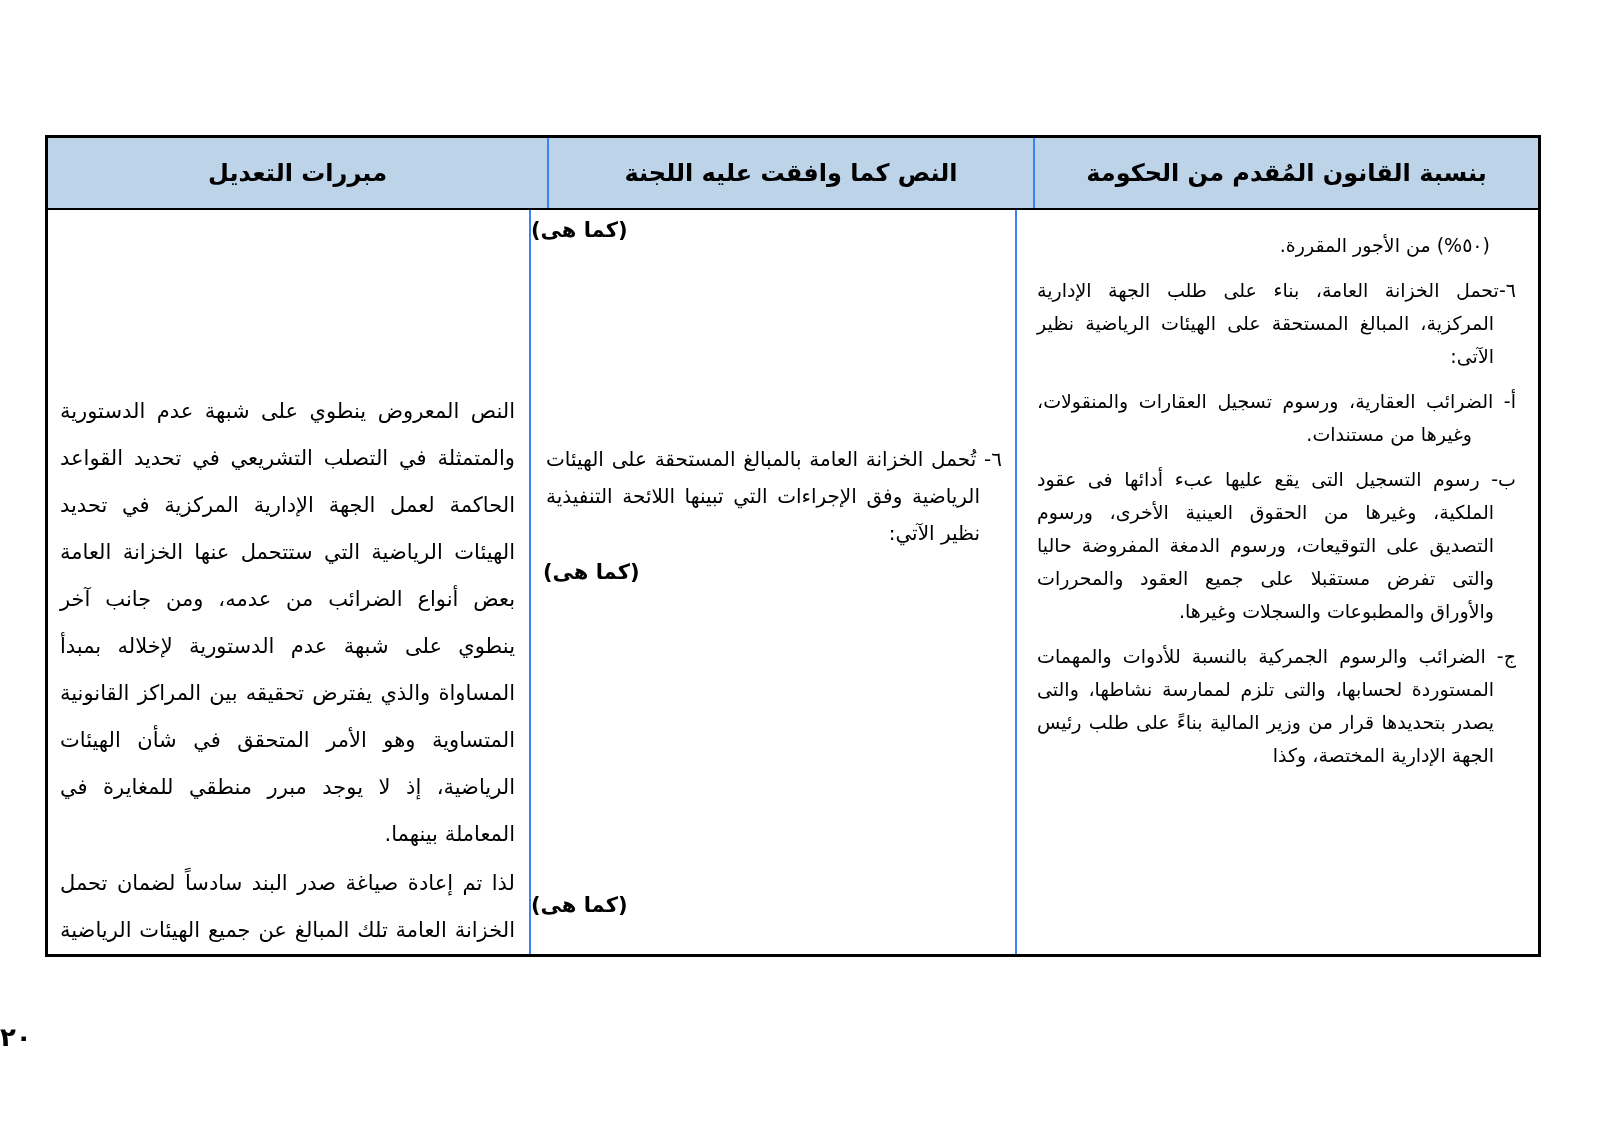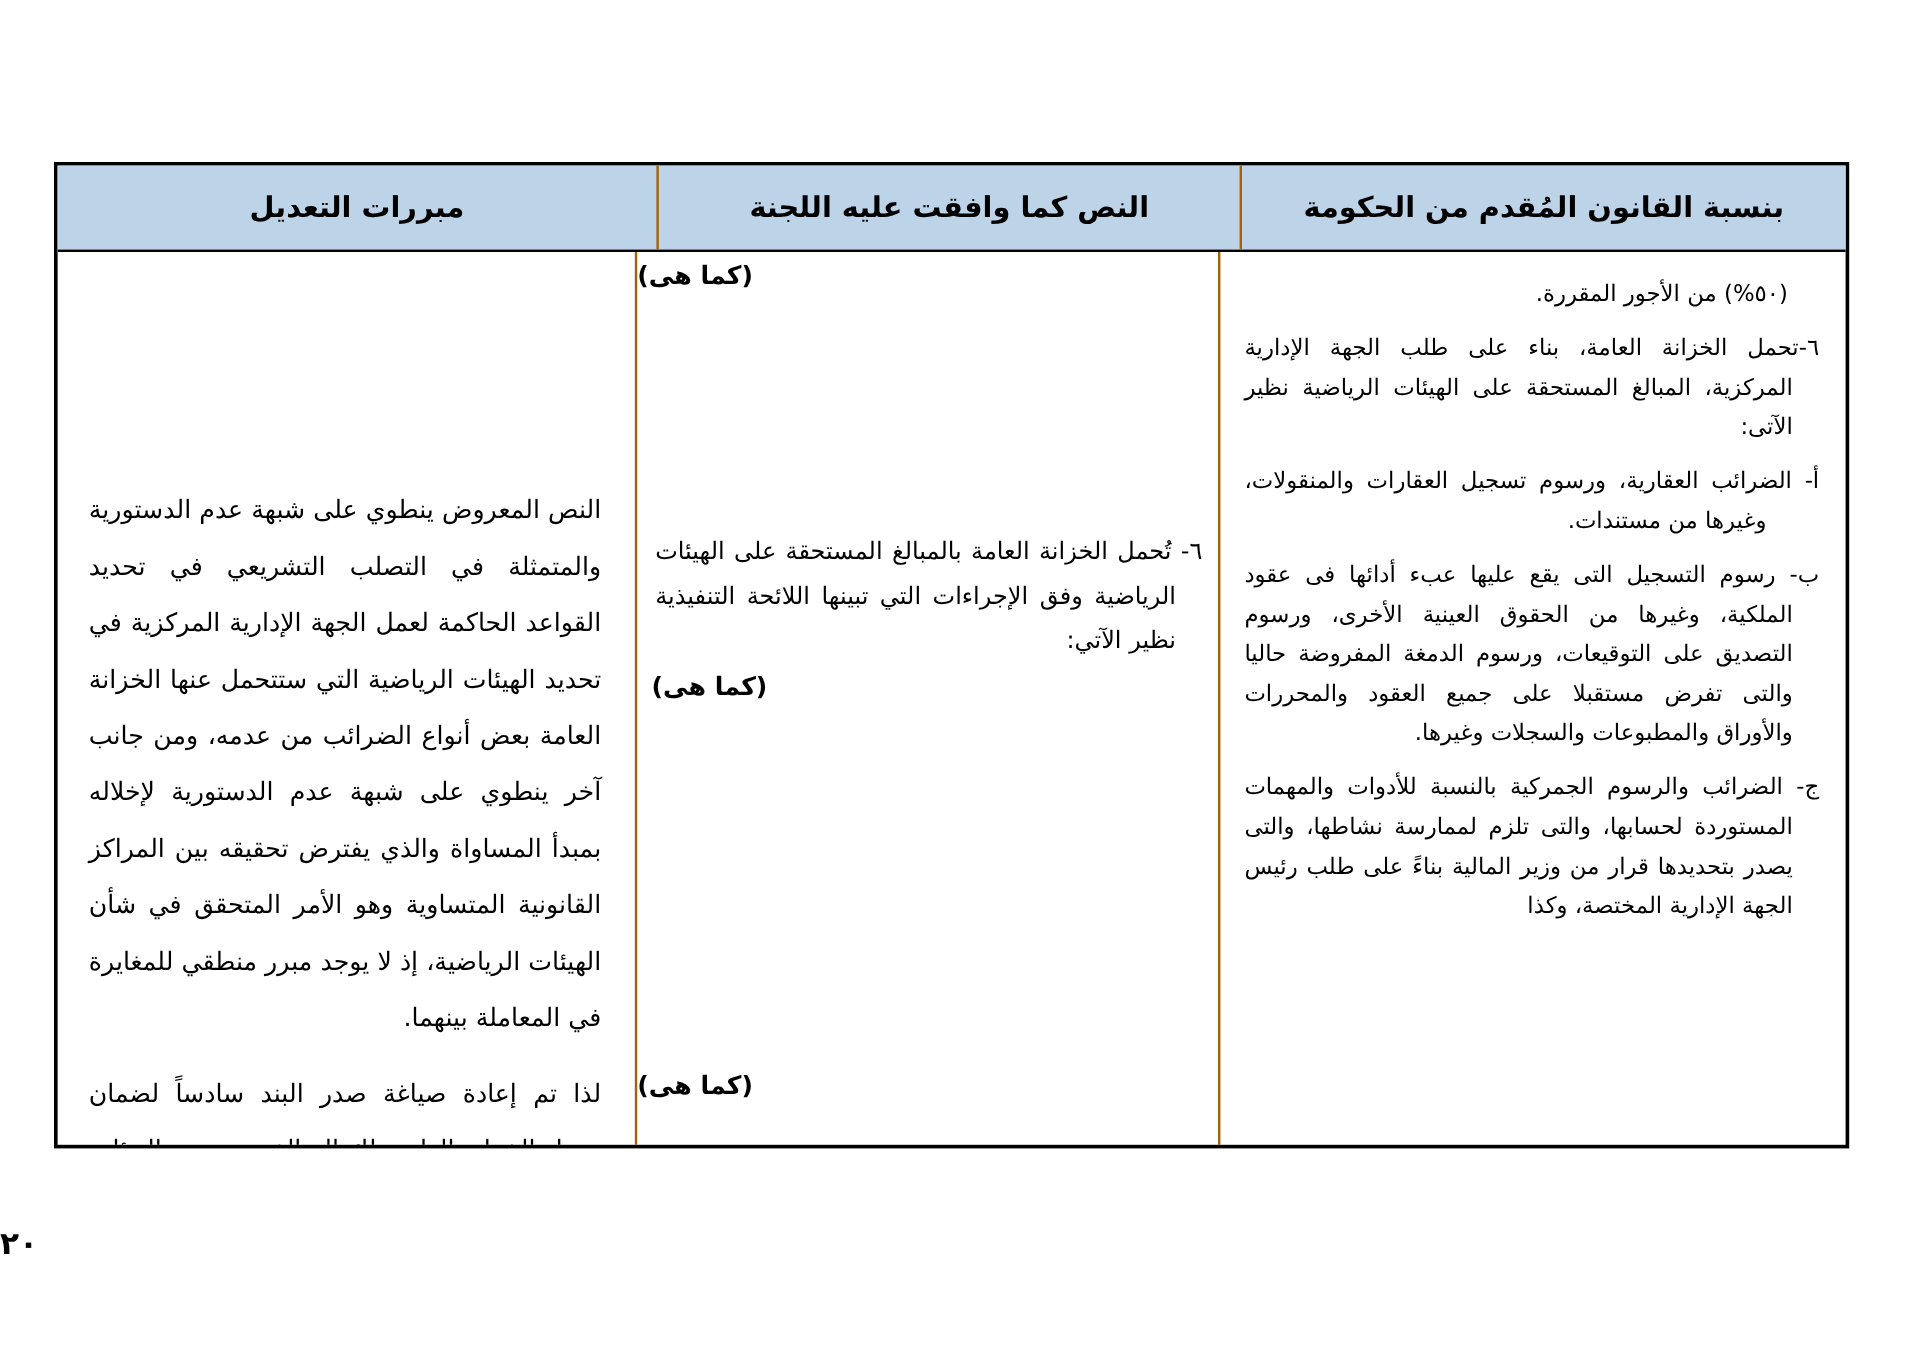--- a/index.html
+++ b/index.html
@@ -38,21 +38,21 @@
   .brow {
     display: flex;
     flex: 1;
     min-height: 0;
   }
   .col-gov { width: 503px; flex: none; }
   .col-com { width: 484px; flex: none; }
   .col-jus { flex: 1; border-radius: 21px; }
   .hrow > div:not(:last-child),
   .brow > div:not(:last-child) {
-    border-left: 2px solid #a16207;
+    border-left: 2px solid #3b82f6;
   }
   .head {
     display: flex;
     align-items: center;
     justify-content: center;
     font-weight: bold;
     font-size: 24px;
     letter-spacing: 0;
   }
   .cell {
@@ -88,21 +88,21 @@
   }
   .mid-block .asis { margin-top: 8px; }
   .asis-bottom { position: absolute; top: 683px; left: 0; right: 0; }
   
   .cell-jus {
     padding: 176px 12px 4px 10px;
     font-size: 21px;
     line-height: 47px;
     text-align: justify;
   }
-  .cell-jus p { margin: 16px; }
+  .cell-jus p { margin: 2px; }
   .page-number {
     position: absolute;
     top: 1022px;
     left: 0;
     right: 30px;
     text-align: left;
     font-size: 26px;
     font-weight: bold;
     direction: rtl;
   }

